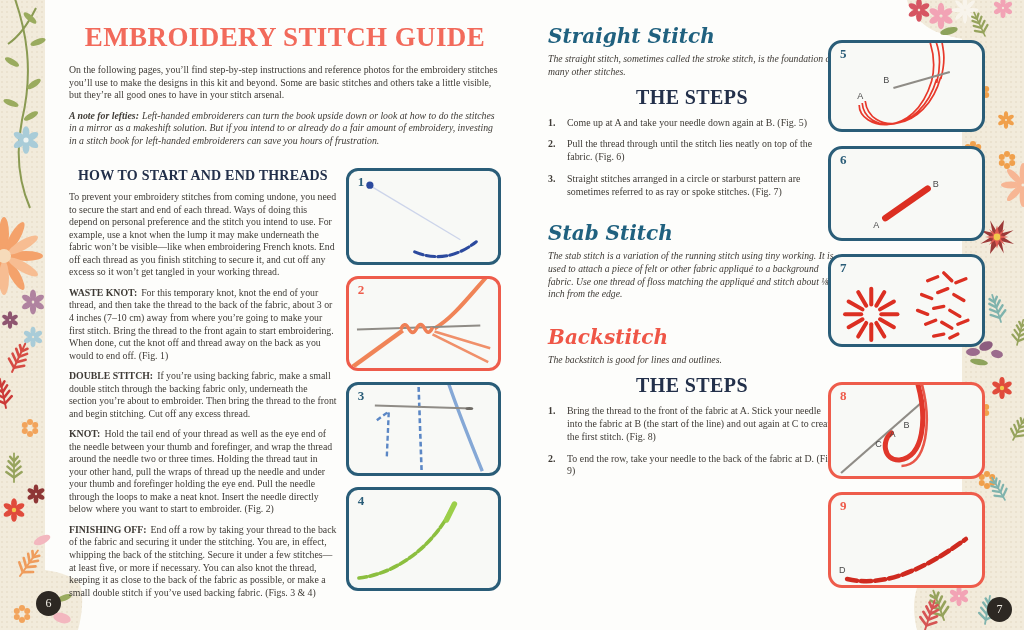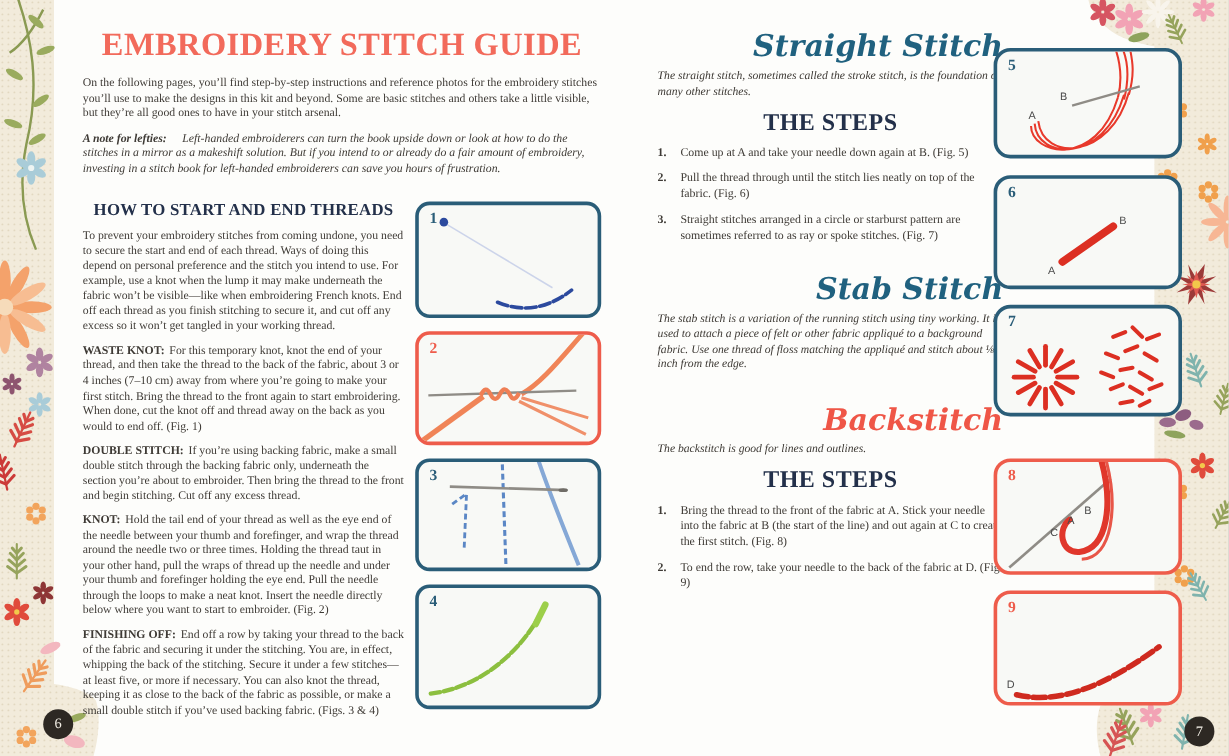--- a/index.html
+++ b/index.html
@@ -10,39 +10,39 @@
   }
   .deco { position:absolute; top:0; z-index:0; }
   .deco-left { left:0; }
   .deco-right { right:0; }
 
   
   .page-left { position:absolute; left:45px; top:0; width:468px; height:630px; padding:22px 12px 0 24px; z-index:1; }
   h1.title { font-size:27px; font-weight:bold; color:#f26a5b; text-align:center; margin:0 0 11px; letter-spacing:.4px; }
   .body { font-size:9.8px; line-height:1.28; margin:0 0 8px; color:#3e3a35; }
   .note i, .note { font-style:italic; }
-  .note b { font-style:italic; margin-right:13px; }
+  .note b { font-style:italic; margin-right:3px; }
   .cols { display:flex; gap:9px; margin-top:19px; }
   .text-col { width:271px; }
   h2.howto { font-size:14px; font-weight:bold; color:#23304a; text-align:center; margin:2px 0 7px; letter-spacing:.2px; }
   .para b { margin-right:4px; }
   .fig-col { width:157px; display:flex; flex-direction:column; gap:11px; padding-top:2px; }
 
   .frame { position:relative; border-radius:12px; background:#f8f9f6; overflow:hidden; flex:none; }
   .frame.teal { border:3px solid #2a5d78; }
   .frame.coral { border:3px solid #ee5c4b; }
   .fignum { position:absolute; left:9px; top:3px; font-weight:bold; font-size:13px; z-index:2; }
   .frame.teal  .fignum { color:#2a5d78; }
   .frame.coral .fignum { color:#ee5c4b; }
   .frame svg.photo { display:block; width:100%; height:100%; }
   .flab { font-size:9px; fill:#4a4a4a; font-family:"Liberation Sans", sans-serif; }
 
   
   .page-right { position:absolute; left:548px; top:0; width:288px; height:630px; padding-top:24px; z-index:1; }
-  .stitch-h { font-family:"DejaVu Serif", serif; font-style:italic; font-weight:bold; text-align:right; font-size:25px; margin:0 0 5px; }
+  .stitch-h { font-family:"DejaVu Serif", serif; font-style:italic; font-weight:bold; text-align:left; font-size:20px; margin:0 0 5px; }
   .teal-h  { color:#20617f; }
   .coral-h { color:#ef5647; }
   .subtitle { font-style:italic; font-size:9.7px; line-height:1.32; margin:0 0 6px; }
   .steps-h { font-size:20px; font-weight:bold; color:#23304a; text-align:center; margin:7px 0 8px; letter-spacing:.4px; }
   .step { display:flex; gap:9px; font-size:9.9px; line-height:1.3; margin:0 0 9px; }
   .step .n { font-weight:bold; flex:none; width:10px; }
   .sec-running { margin-top:22px; }
   .sec-stab    { margin-top:22px; }
   .sec-back    { margin-top:24px; }
 

